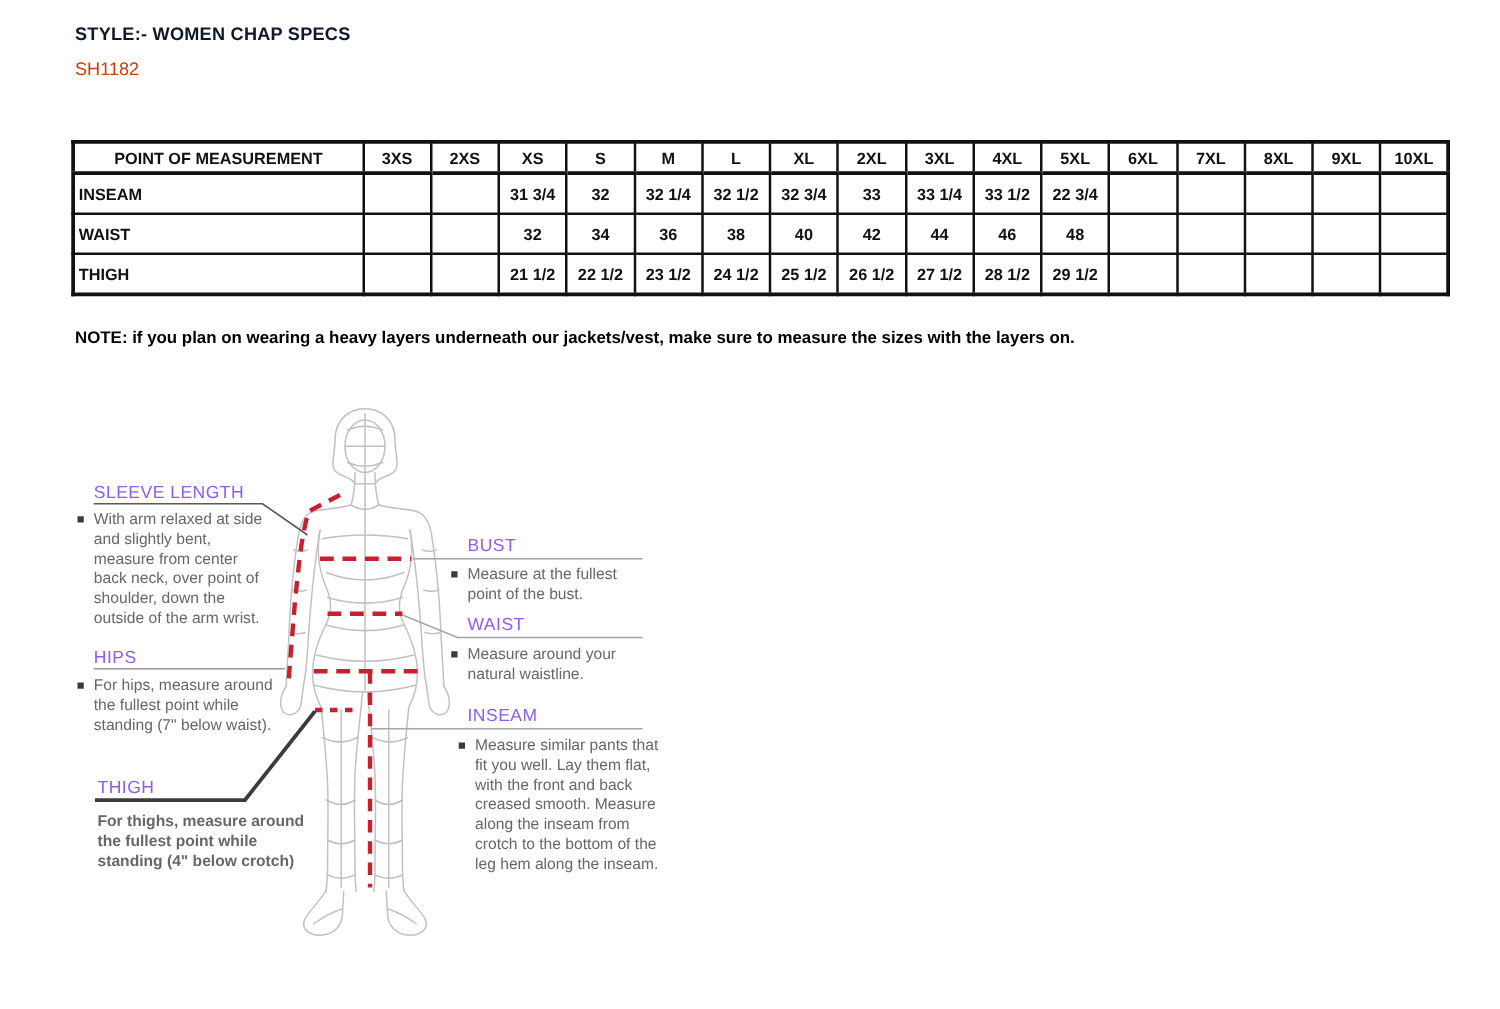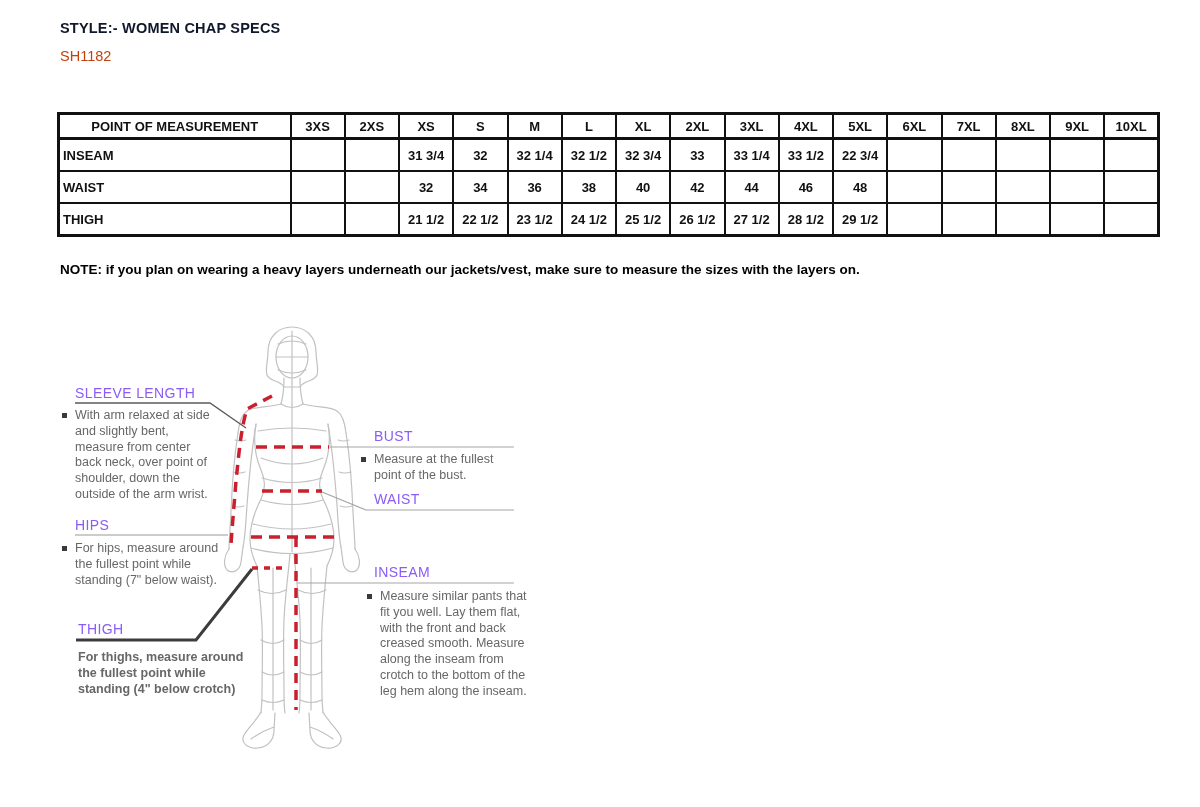--- a/index.html
+++ b/index.html
@@ -239,20 +239,24 @@
     <p>For thighs, measure around the fullest point while standing (4" below crotch)</p>
   </div>
 
   <div class="m-title" style="left:374px;top:428px;">BUST</div>
   <div class="m-desc w-bust" style="left:361px;top:452px;">
     <span class="sq"></span>
     <p>Measure at the fullest point of the bust.</p>
   </div>
 
   <div class="m-title" style="left:374px;top:491px;">WAIST</div>
+  <div class="m-desc w-waist" style="left:361px;top:516px;">
+    <span class="sq"></span>
+    <p>Measure around your natural waistline.</p>
+  </div>
 
   <div class="m-title" style="left:374px;top:564px;">INSEAM</div>
   <div class="m-desc w-inseam" style="left:367px;top:589px;">
     <span class="sq"></span>
     <p>Measure similar pants that fit you well. Lay them flat, with the front and back creased smooth. Measure along the inseam from crotch to the bottom of the leg hem along the inseam.</p>
   </div>
 
 </div>
 
 </body></html>

